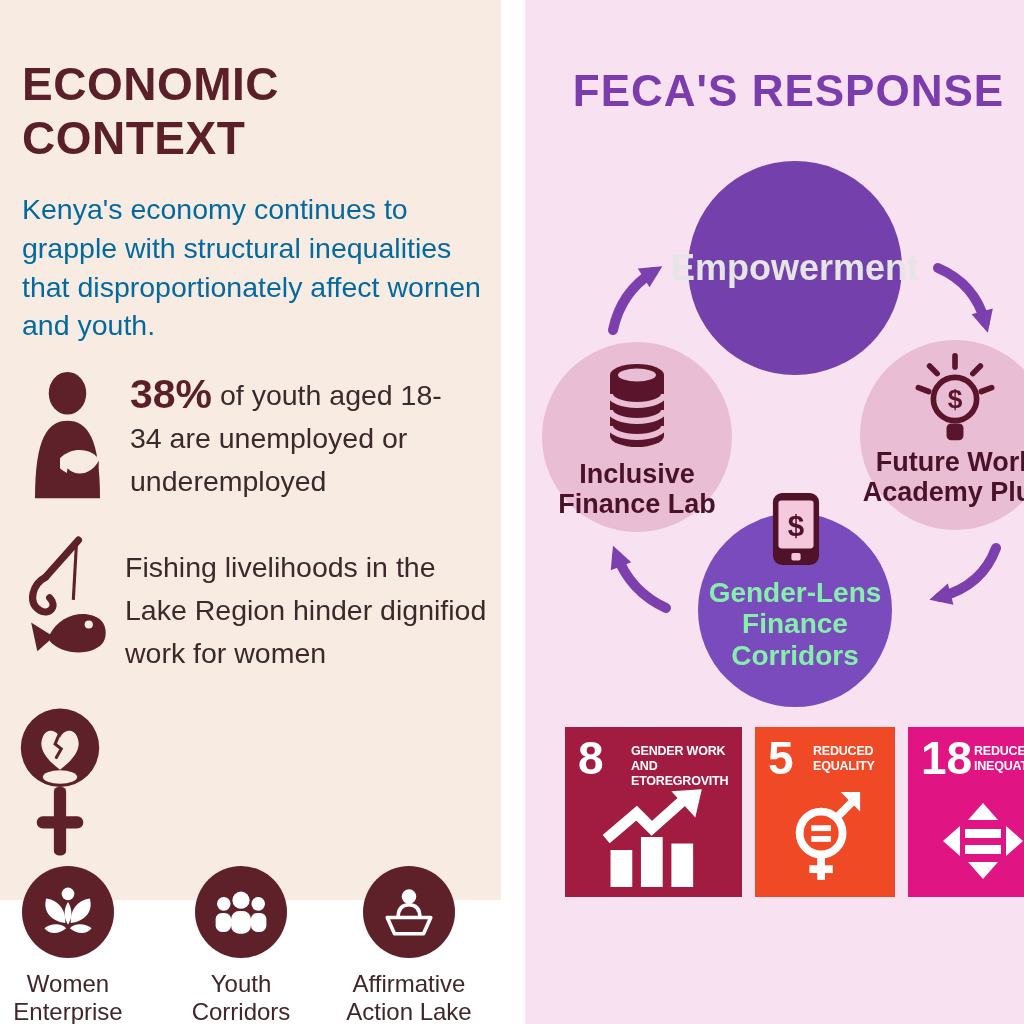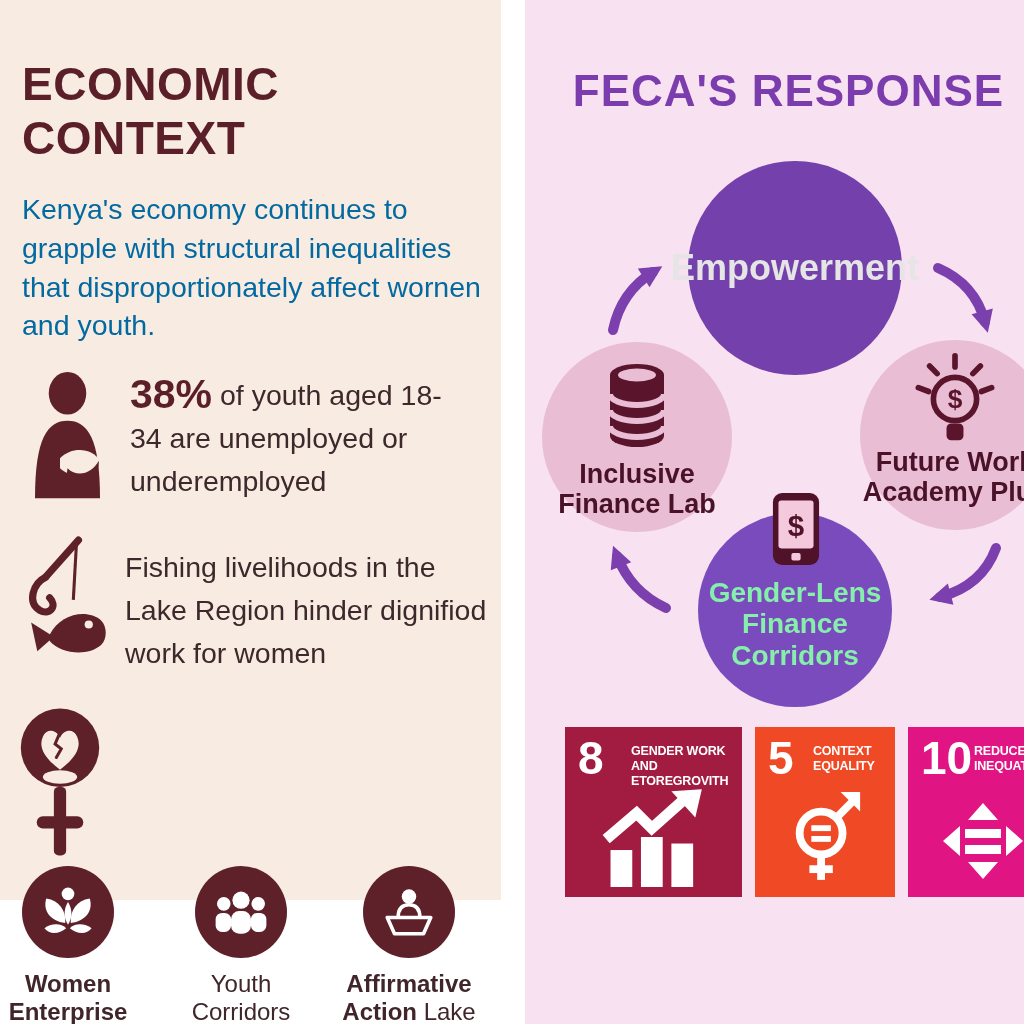--- a/index.html
+++ b/index.html
@@ -24,21 +24,21 @@
   #stat2-text{left:118px;top:546px;width:370px;margin-left:7px;}
   #stat3-icon{left:18px;top:706px;}
   #stat3-text{left:118px;top:716px;width:392px;}
   .fund{position:absolute;top:866px;text-align:center;}
   #fund1{left:2px;width:132px;}
   #fund2{left:160px;width:162px;}
   #fund3{left:326px;width:166px;}
   .fund-circle{width:92px;height:92px;border-radius:50%;background:#5e2029;
                margin:0 auto;display:flex;align-items:center;justify-content:center;}
   .fund-label{margin-top:12px;font-size:24px;color:#40262b;line-height:1.18;}
-  .fund-bold{font-weight:bold;}
+  .fund-bold{font-weight:normal;}
 
   
   .panel-right{position:absolute;left:525px;top:0;width:499px;height:1024px;
                background:#f8e1f0;overflow:hidden;padding-left:28px;}
   .feca-title{position:absolute;left:0;top:66px;width:100%;margin:0;text-align:center;
               font-size:44px;font-weight:bold;color:#7b3cad;letter-spacing:1px;}
   .cycle{position:absolute;left:0;top:0;width:499px;height:730px;}
   .arrows{position:absolute;left:0;top:0;z-index:1;}
   .circle{position:absolute;border-radius:50%;display:flex;flex-direction:column;
           align-items:center;text-align:center;z-index:2;}
@@ -226,34 +226,34 @@
           <rect x="10" y="58" width="20" height="34" fill="#fff"></rect>
           <rect x="38" y="46" width="20" height="46" fill="#fff"></rect>
           <rect x="66" y="52" width="20" height="40" fill="#fff"></rect>
           <path d="M6,48 L34,24 L48,38 L76,13" stroke="#fff" stroke-width="10" fill="none"></path>
           <path d="M66,4 L94,2 L88,28 Z" fill="#fff"></path>
         </svg>
       </div>
 
       <div class="tile tile5">
         <span class="tile-num">5</span>
-        <span class="tile-title">CONTEXT EQUALITY</span>
+        <span class="tile-title">REDUCED EQUALITY</span>
         <svg class="tile-icon" width="82" height="104" viewBox="0 0 84 104">
           <circle cx="38" cy="50" r="22" stroke="#fff" stroke-width="8" fill="none"></circle>
           <rect x="28" y="42" width="20" height="6" fill="#fff"></rect>
           <rect x="28" y="53" width="20" height="6" fill="#fff"></rect>
           <line x1="54" y1="34" x2="70" y2="18" stroke="#fff" stroke-width="8"></line>
           <path d="M58,8 L78,8 L78,28 Z" fill="#fff"></path>
           <line x1="38" y1="72" x2="38" y2="98" stroke="#fff" stroke-width="8"></line>
           <line x1="26" y1="87" x2="50" y2="87" stroke="#fff" stroke-width="8"></line>
         </svg>
       </div>
 
       <div class="tile tile10">
-        <span class="tile-num">10</span>
+        <span class="tile-num">18</span>
         <span class="tile-title">REDUCED INEQUATIO</span>
         <svg class="tile-icon" width="96" height="96" viewBox="0 0 96 96">
           <rect x="30" y="38" width="36" height="9" fill="#fff"></rect>
           <rect x="30" y="54" width="36" height="9" fill="#fff"></rect>
           <path d="M48,12 L33,29 L63,29 Z" fill="#fff"></path>
           <path d="M48,88 L33,71 L63,71 Z" fill="#fff"></path>
           <path d="M8,50 L25,35 L25,65 Z" fill="#fff"></path>
           <path d="M88,50 L71,35 L71,65 Z" fill="#fff"></path>
         </svg>
       </div>

